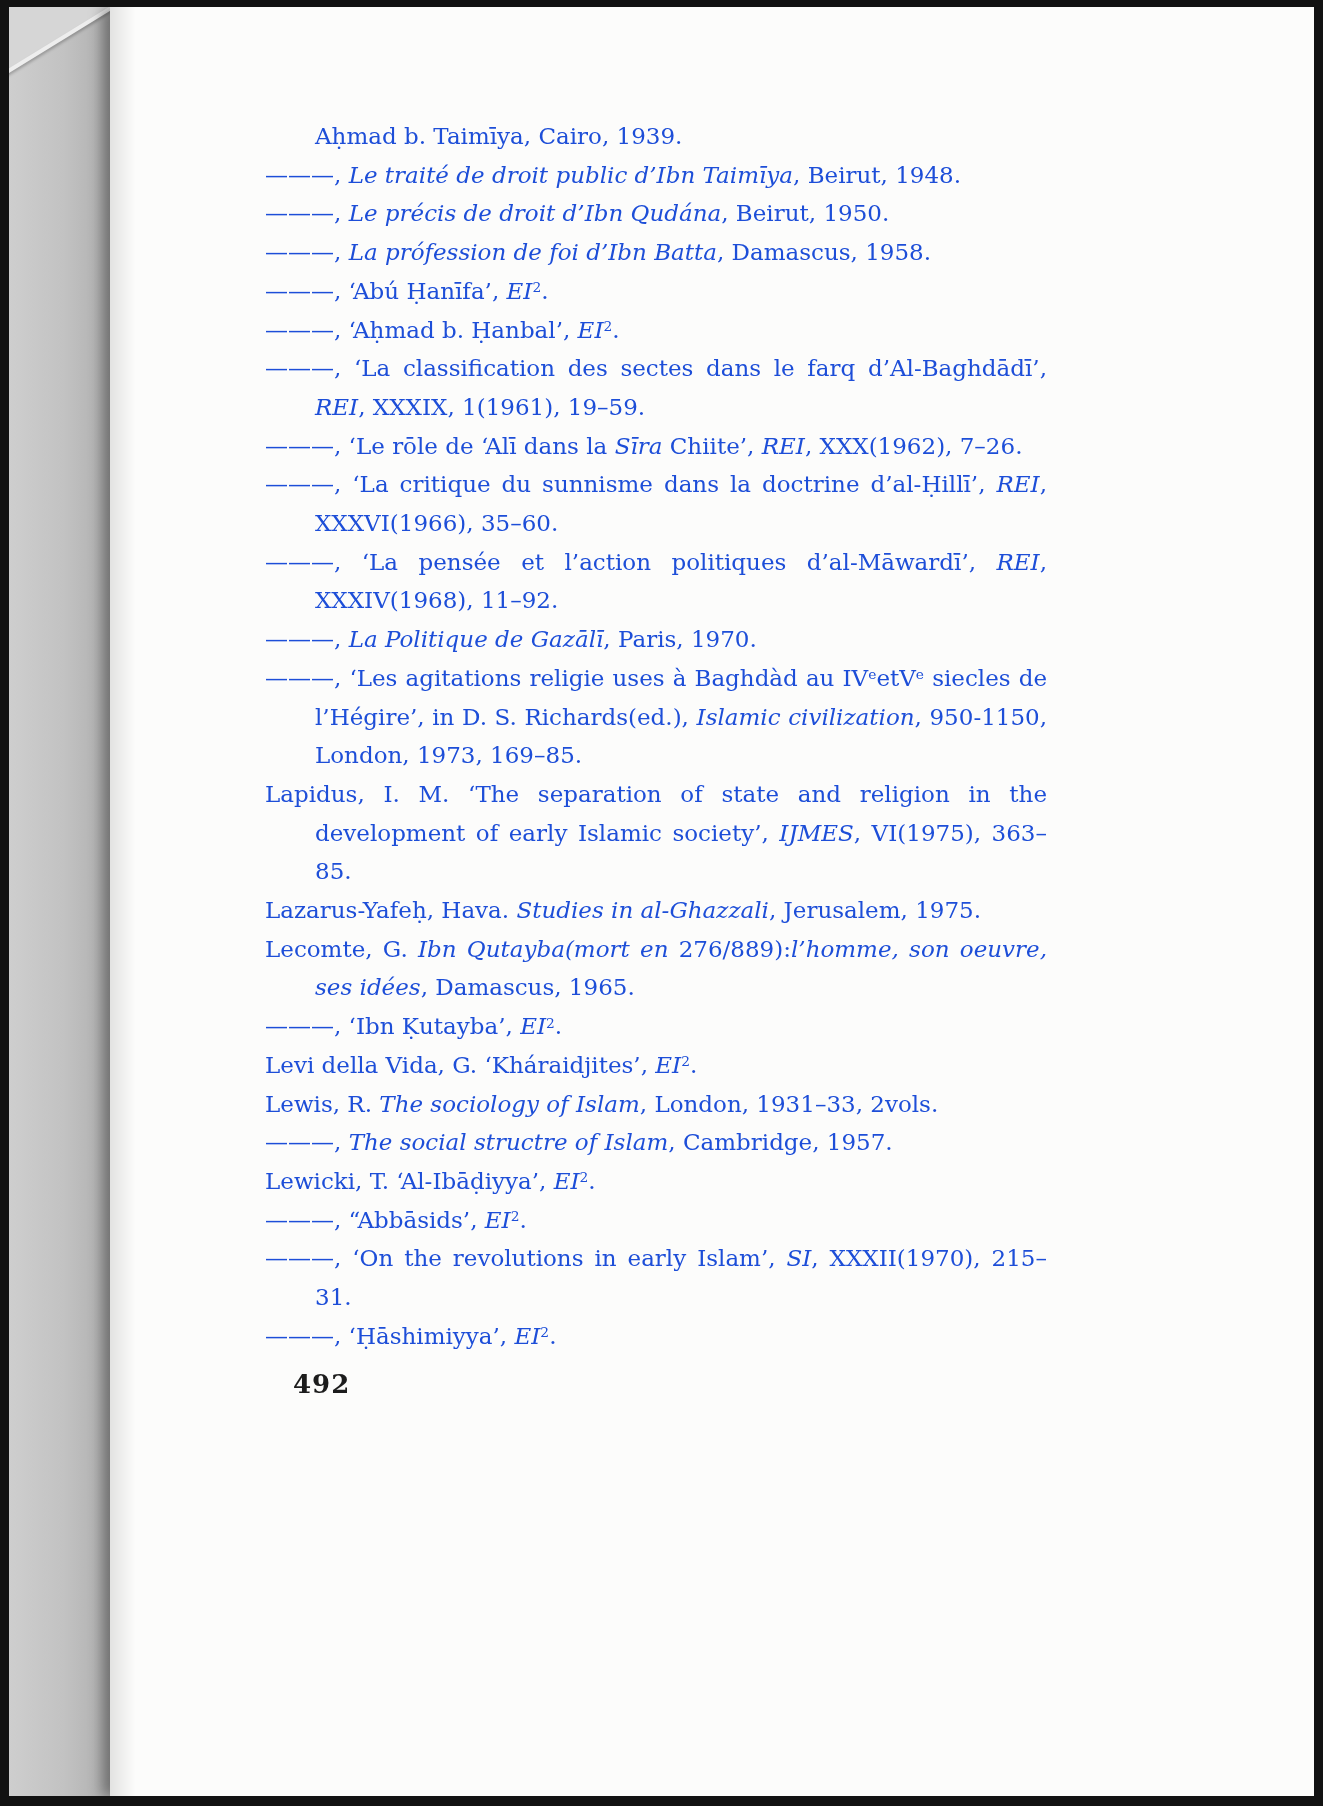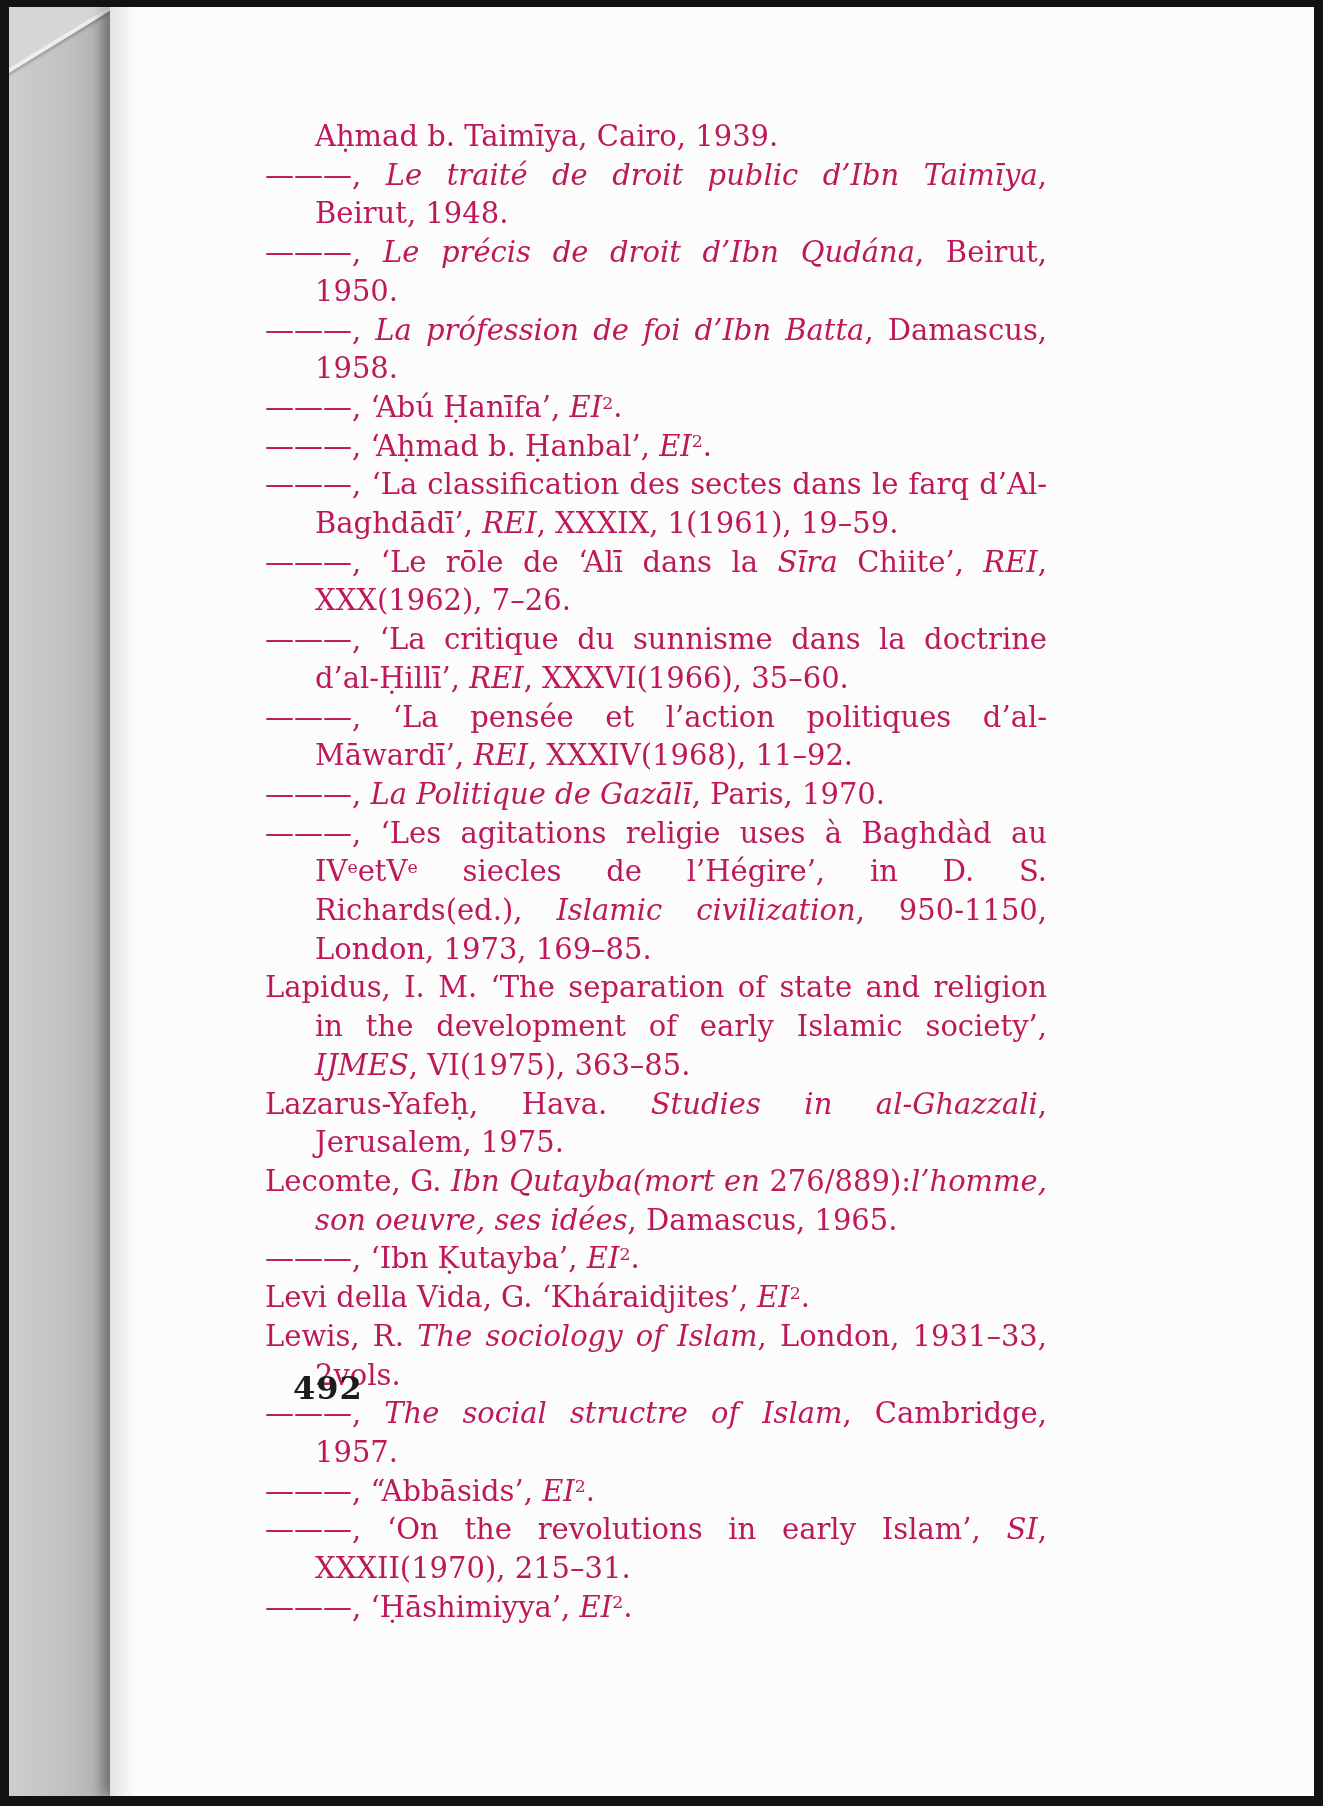--- a/index.html
+++ b/index.html
@@ -61,23 +61,23 @@
     width: 26px;
     background: linear-gradient(to right, rgba(0,0,0,0.10), rgba(0,0,0,0));
     pointer-events: none;
   }
 
   .text-block {
     position: absolute;
     left: 155px;
     top: 110px;
     width: 782px;
-    font-size: 29px;
+    font-size: 23px;
     line-height: 38.7px;
-    color: #be185d;
+    color: #1d4ed8;
     text-align: justify;
   }
 
   .entry {
     padding-left: 50px;
     text-indent: -50px;
   }
   .entry.continuation {
     text-indent: 0;
   }
@@ -88,21 +88,21 @@
     line-height: 0;
     position: relative;
     top: -0.48em;
     vertical-align: baseline;
   }
 
   .page-number {
     position: absolute;
     left: 183px;
     top: 1362px;
-    font-size: 32px;
+    font-size: 26px;
     font-weight: bold;
     letter-spacing: 1px;
     color: #1c1c1c;
   }
 </style>
 </head>
 <body>
 
 <div class="screen">
   <div class="scan-inner">
@@ -124,20 +124,21 @@
           <p class="entry"><span>———, ‘La pensée et l’action politiques d’al-Māwardī’, </span><i>REI</i><span>, XXXIV(1968), 11–92.</span></p>
           <p class="entry"><span>———, </span><i>La Politique de Gazālī</i><span>, Paris, 1970.</span></p>
           <p class="entry"><span>———, ‘Les agitations religie uses à Baghdàd au IV</span><sup>e</sup><span>etV</span><sup>e</sup><span> siecles de l’Hégire’, in D. S. Richards(ed.), </span><i>Islamic civilization</i><span>, 950-1150, London, 1973, 169–85.</span></p>
           <p class="entry"><span>Lapidus, I. M. ‘The separation of state and religion in the development of early Islamic society’, </span><i>IJMES</i><span>, VI(1975), 363–85.</span></p>
           <p class="entry"><span>Lazarus-Yafeḥ, Hava. </span><i>Studies in al-Ghazzali</i><span>, Jerusalem, 1975.</span></p>
           <p class="entry"><span>Lecomte, G. </span><i>Ibn Qutayba(mort en </i><span>276/889):</span><i>l’homme, son oeuvre, ses idées</i><span>, Damascus, 1965.</span></p>
           <p class="entry"><span>———, ‘Ibn Ḳutayba’, </span><i>EI</i><sup>2</sup><span>.</span></p>
           <p class="entry"><span>Levi della Vida, G. ‘Kháraidjites’, </span><i>EI</i><sup>2</sup><span>.</span></p>
           <p class="entry"><span>Lewis, R. </span><i>The sociology of Islam</i><span>, London, 1931–33, 2vols.</span></p>
           <p class="entry"><span>———, </span><i>The social structre of Islam</i><span>, Cambridge, 1957.</span></p>
+          <p class="entry"><span>Lewicki, T. ‘Al-Ibāḍiyya’, </span><i>EI</i><sup>2</sup><span>.</span></p>
           <p class="entry"><span>———, “Abbāsids’, </span><i>EI</i><sup>2</sup><span>.</span></p>
           <p class="entry"><span>———, ‘On the revolutions in early Islam’, </span><i>SI</i><span>, XXXII(1970), 215–31.</span></p>
           <p class="entry"><span>———, ‘Ḥāshimiyya’, </span><i>EI</i><sup>2</sup><span>.</span></p>
         </div>
       <div class="page-number">492</div>
     </div>
   </div>
 </div>
 
 </body></html>

